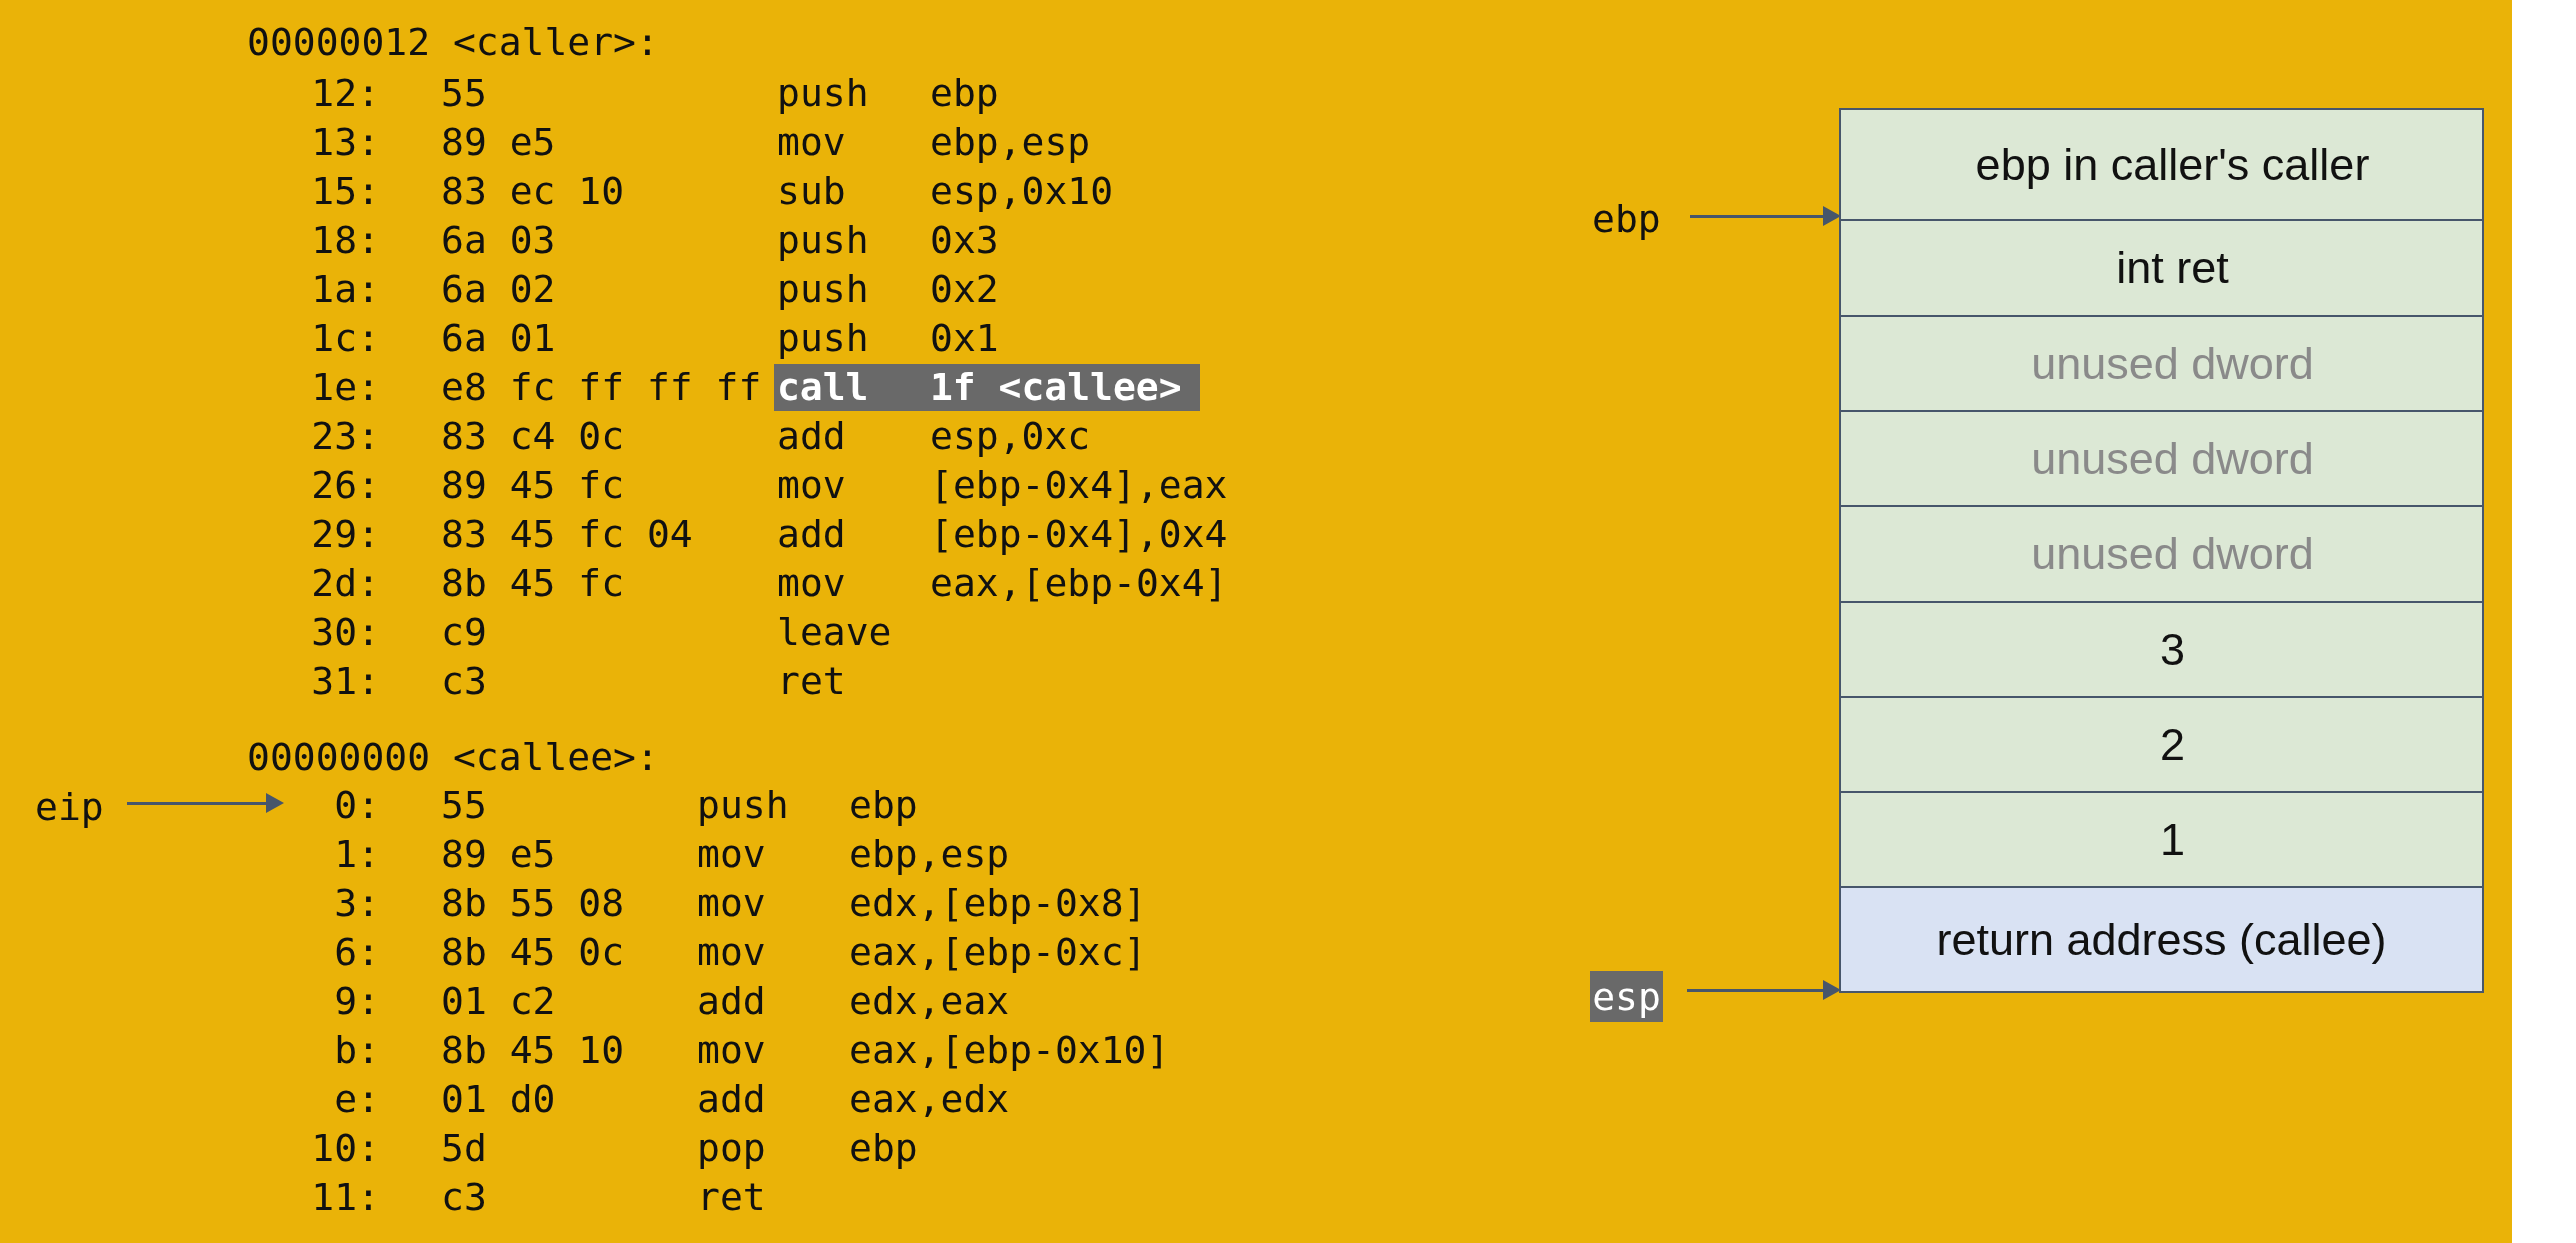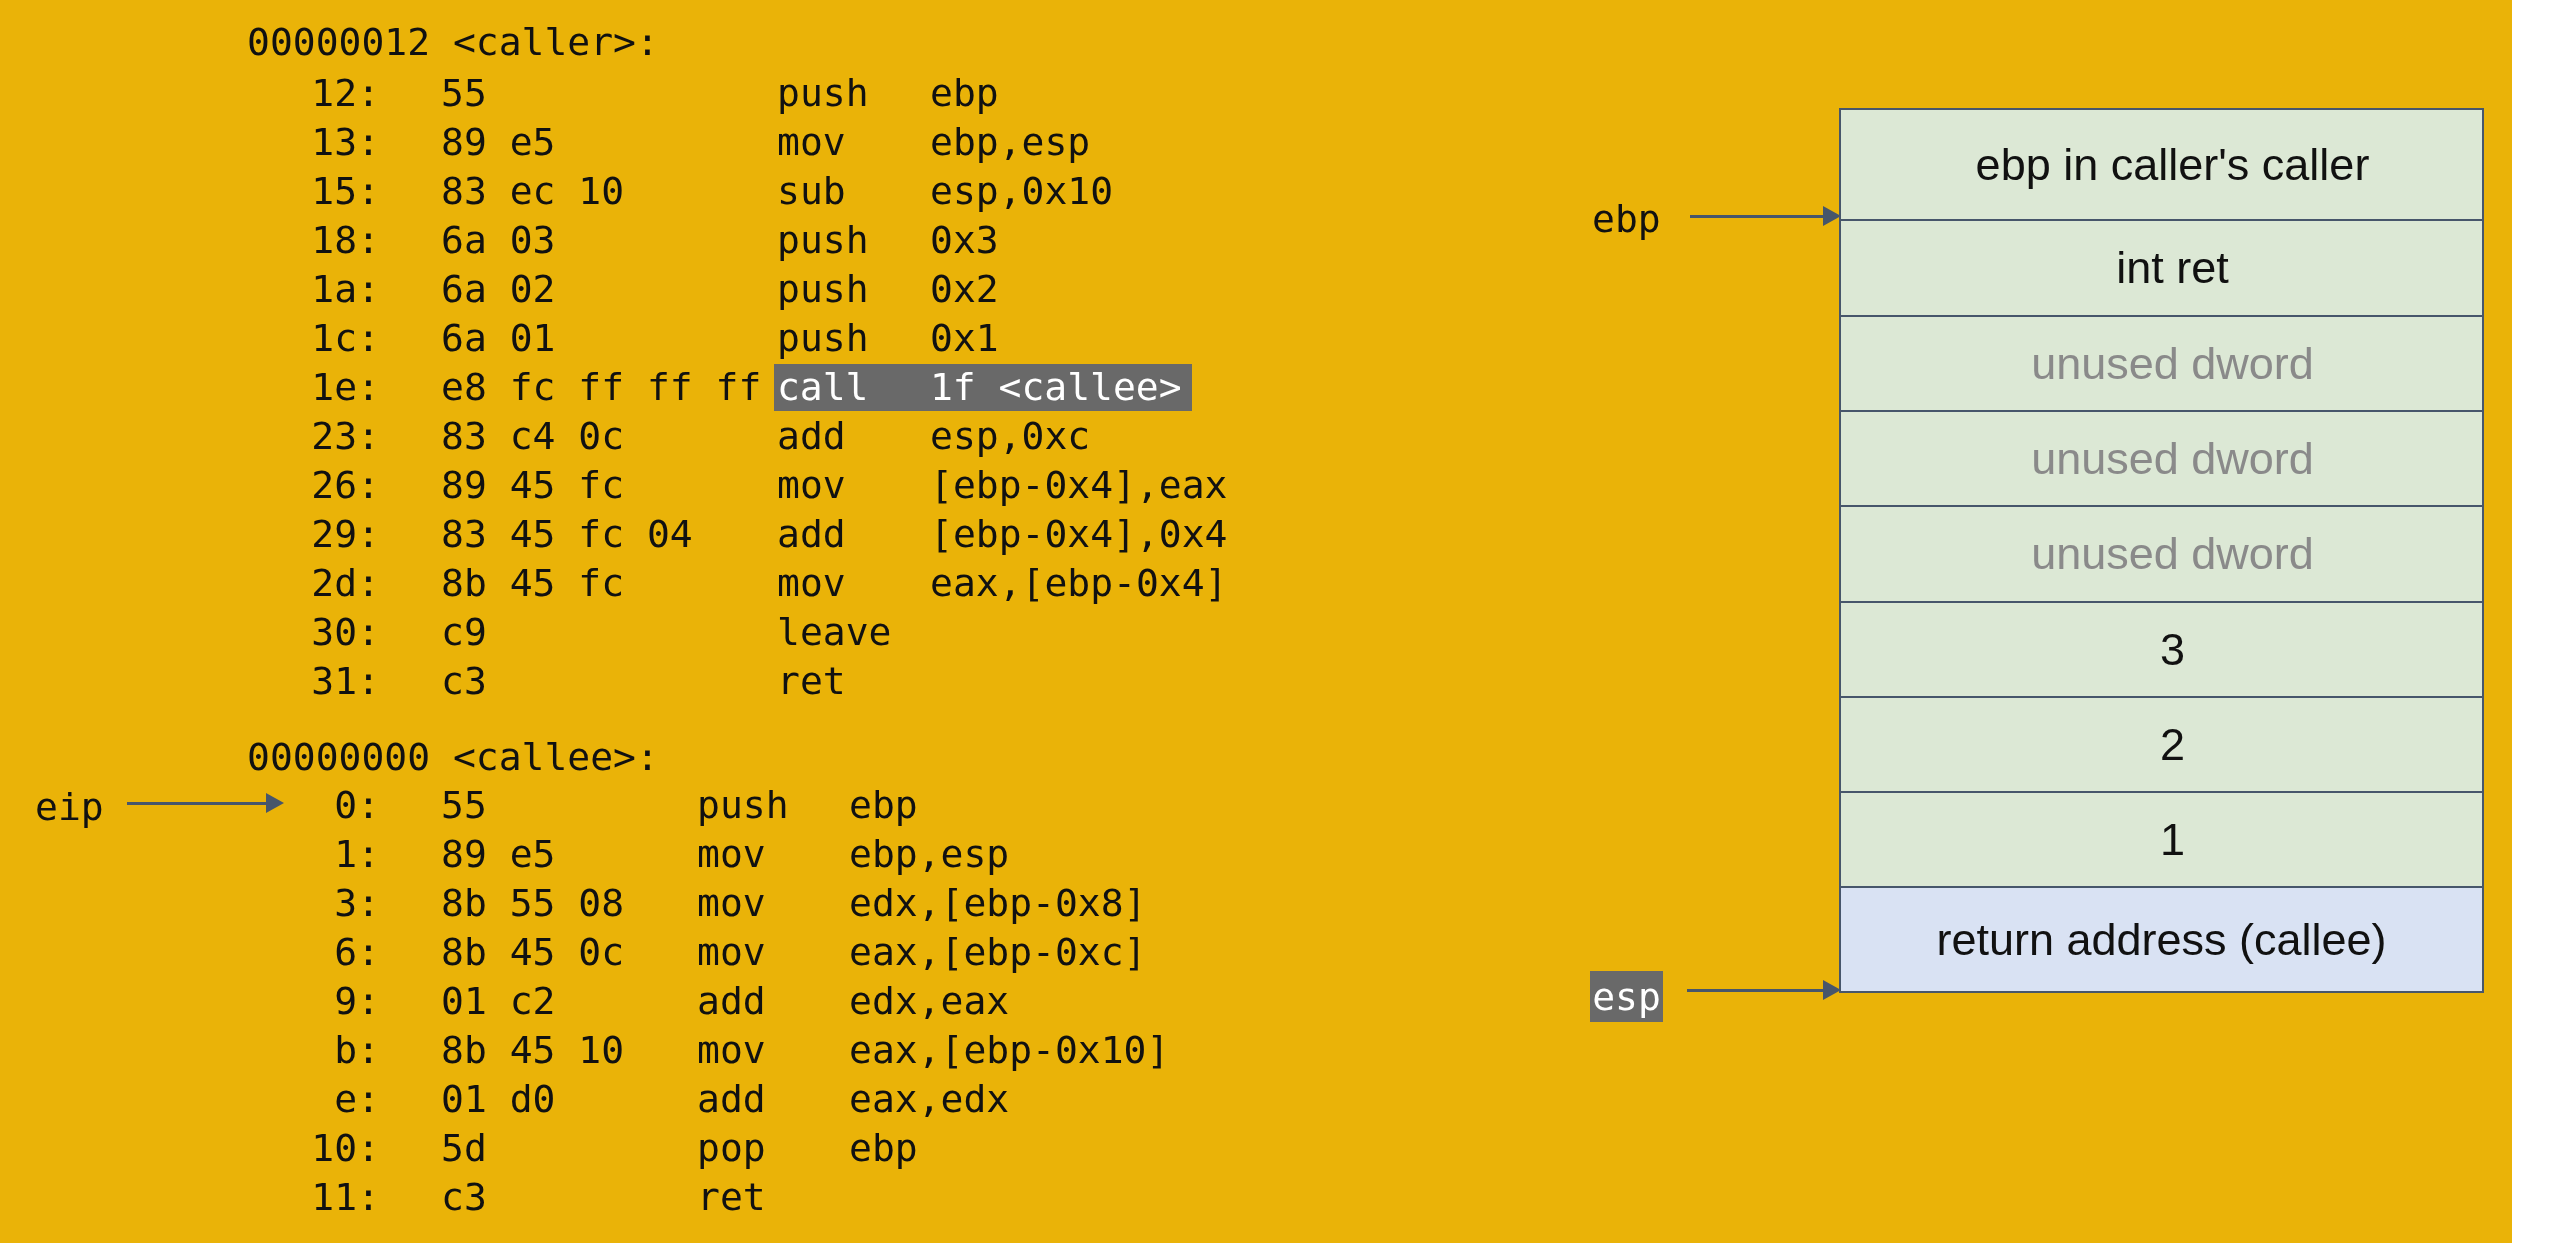--- a/index.html
+++ b/index.html
@@ -29,22 +29,22 @@
 
   .hl-wrap {
     position: absolute;
     left: 774px;
     top: 1px;
     height: 47px;
     display: flex;
     align-items: center;
     background: var(--highlight);
     color: #ffffff;
-    font-weight: 400;
-    padding-right: 10px;
+    font-weight: 700;
+    padding-right: 18px;
   }
   .hl-mn { display: inline-block; width: 153px; padding-left: 2.9px; }
 
   
   .reg-label { position: absolute; font-size: 38px; line-height: 49px; }
   .reg-badge {
     position: absolute;
     background: var(--highlight);
     color: #ffffff;
     font-size: 38px;

